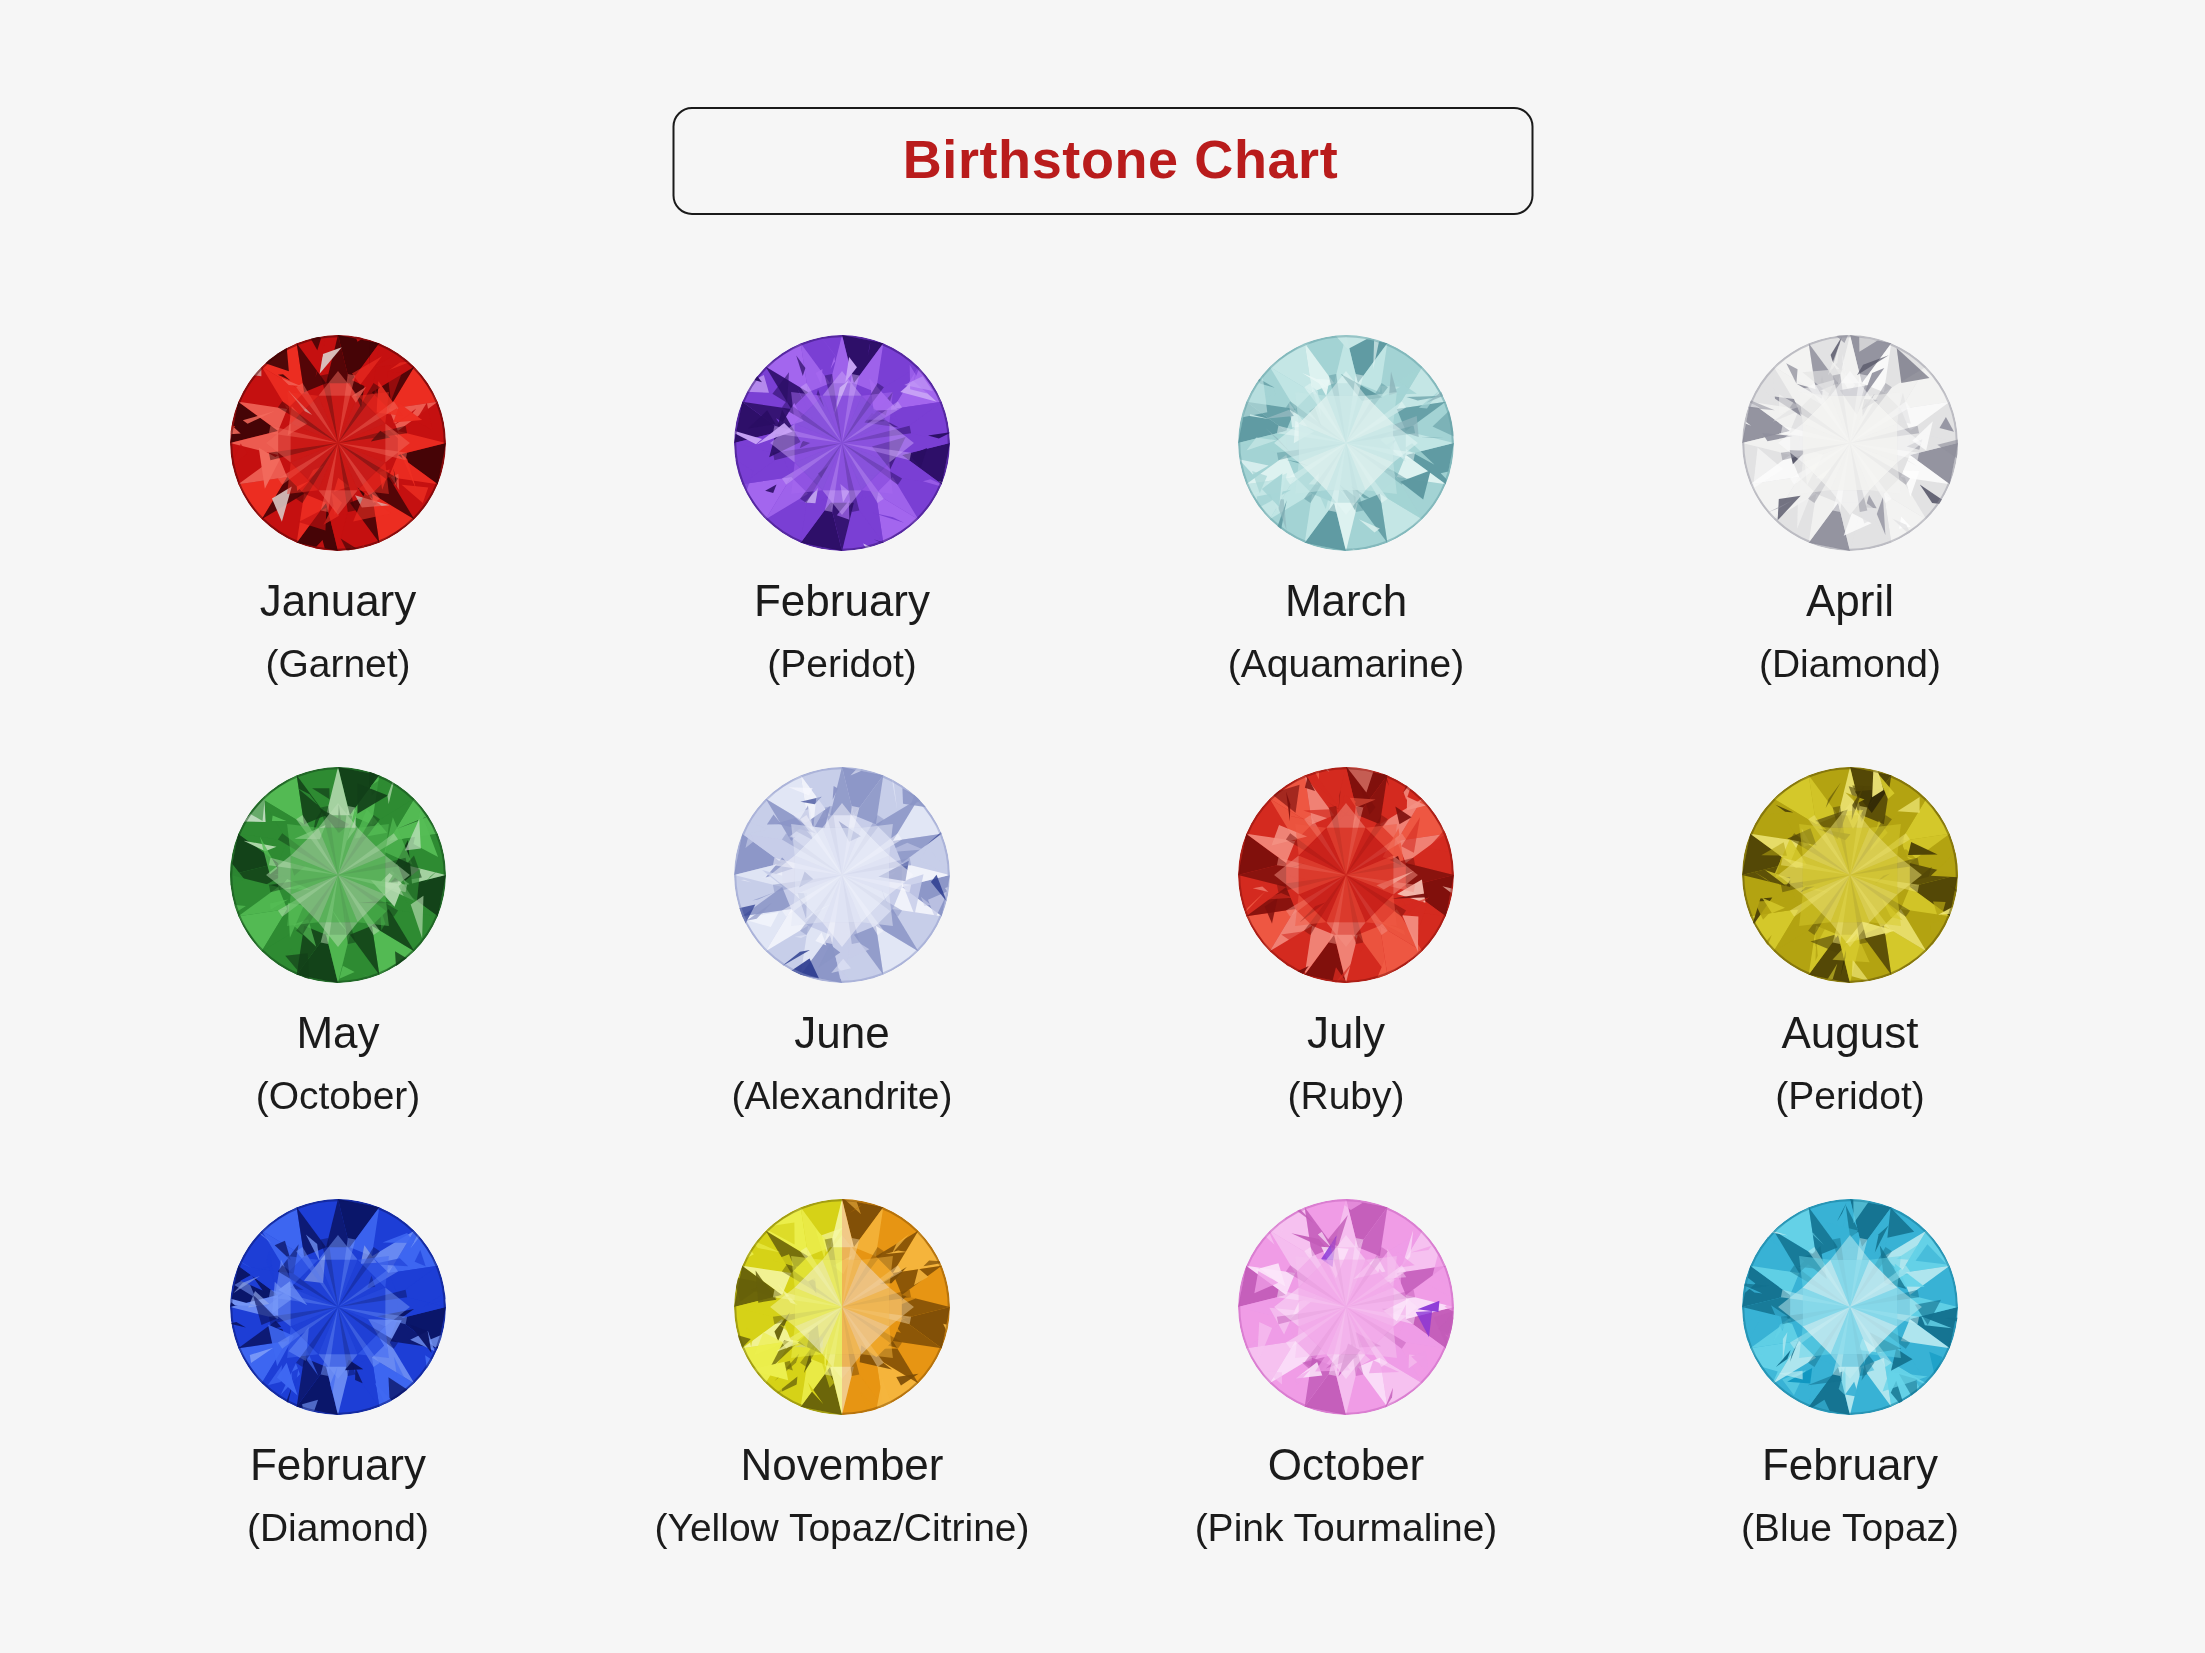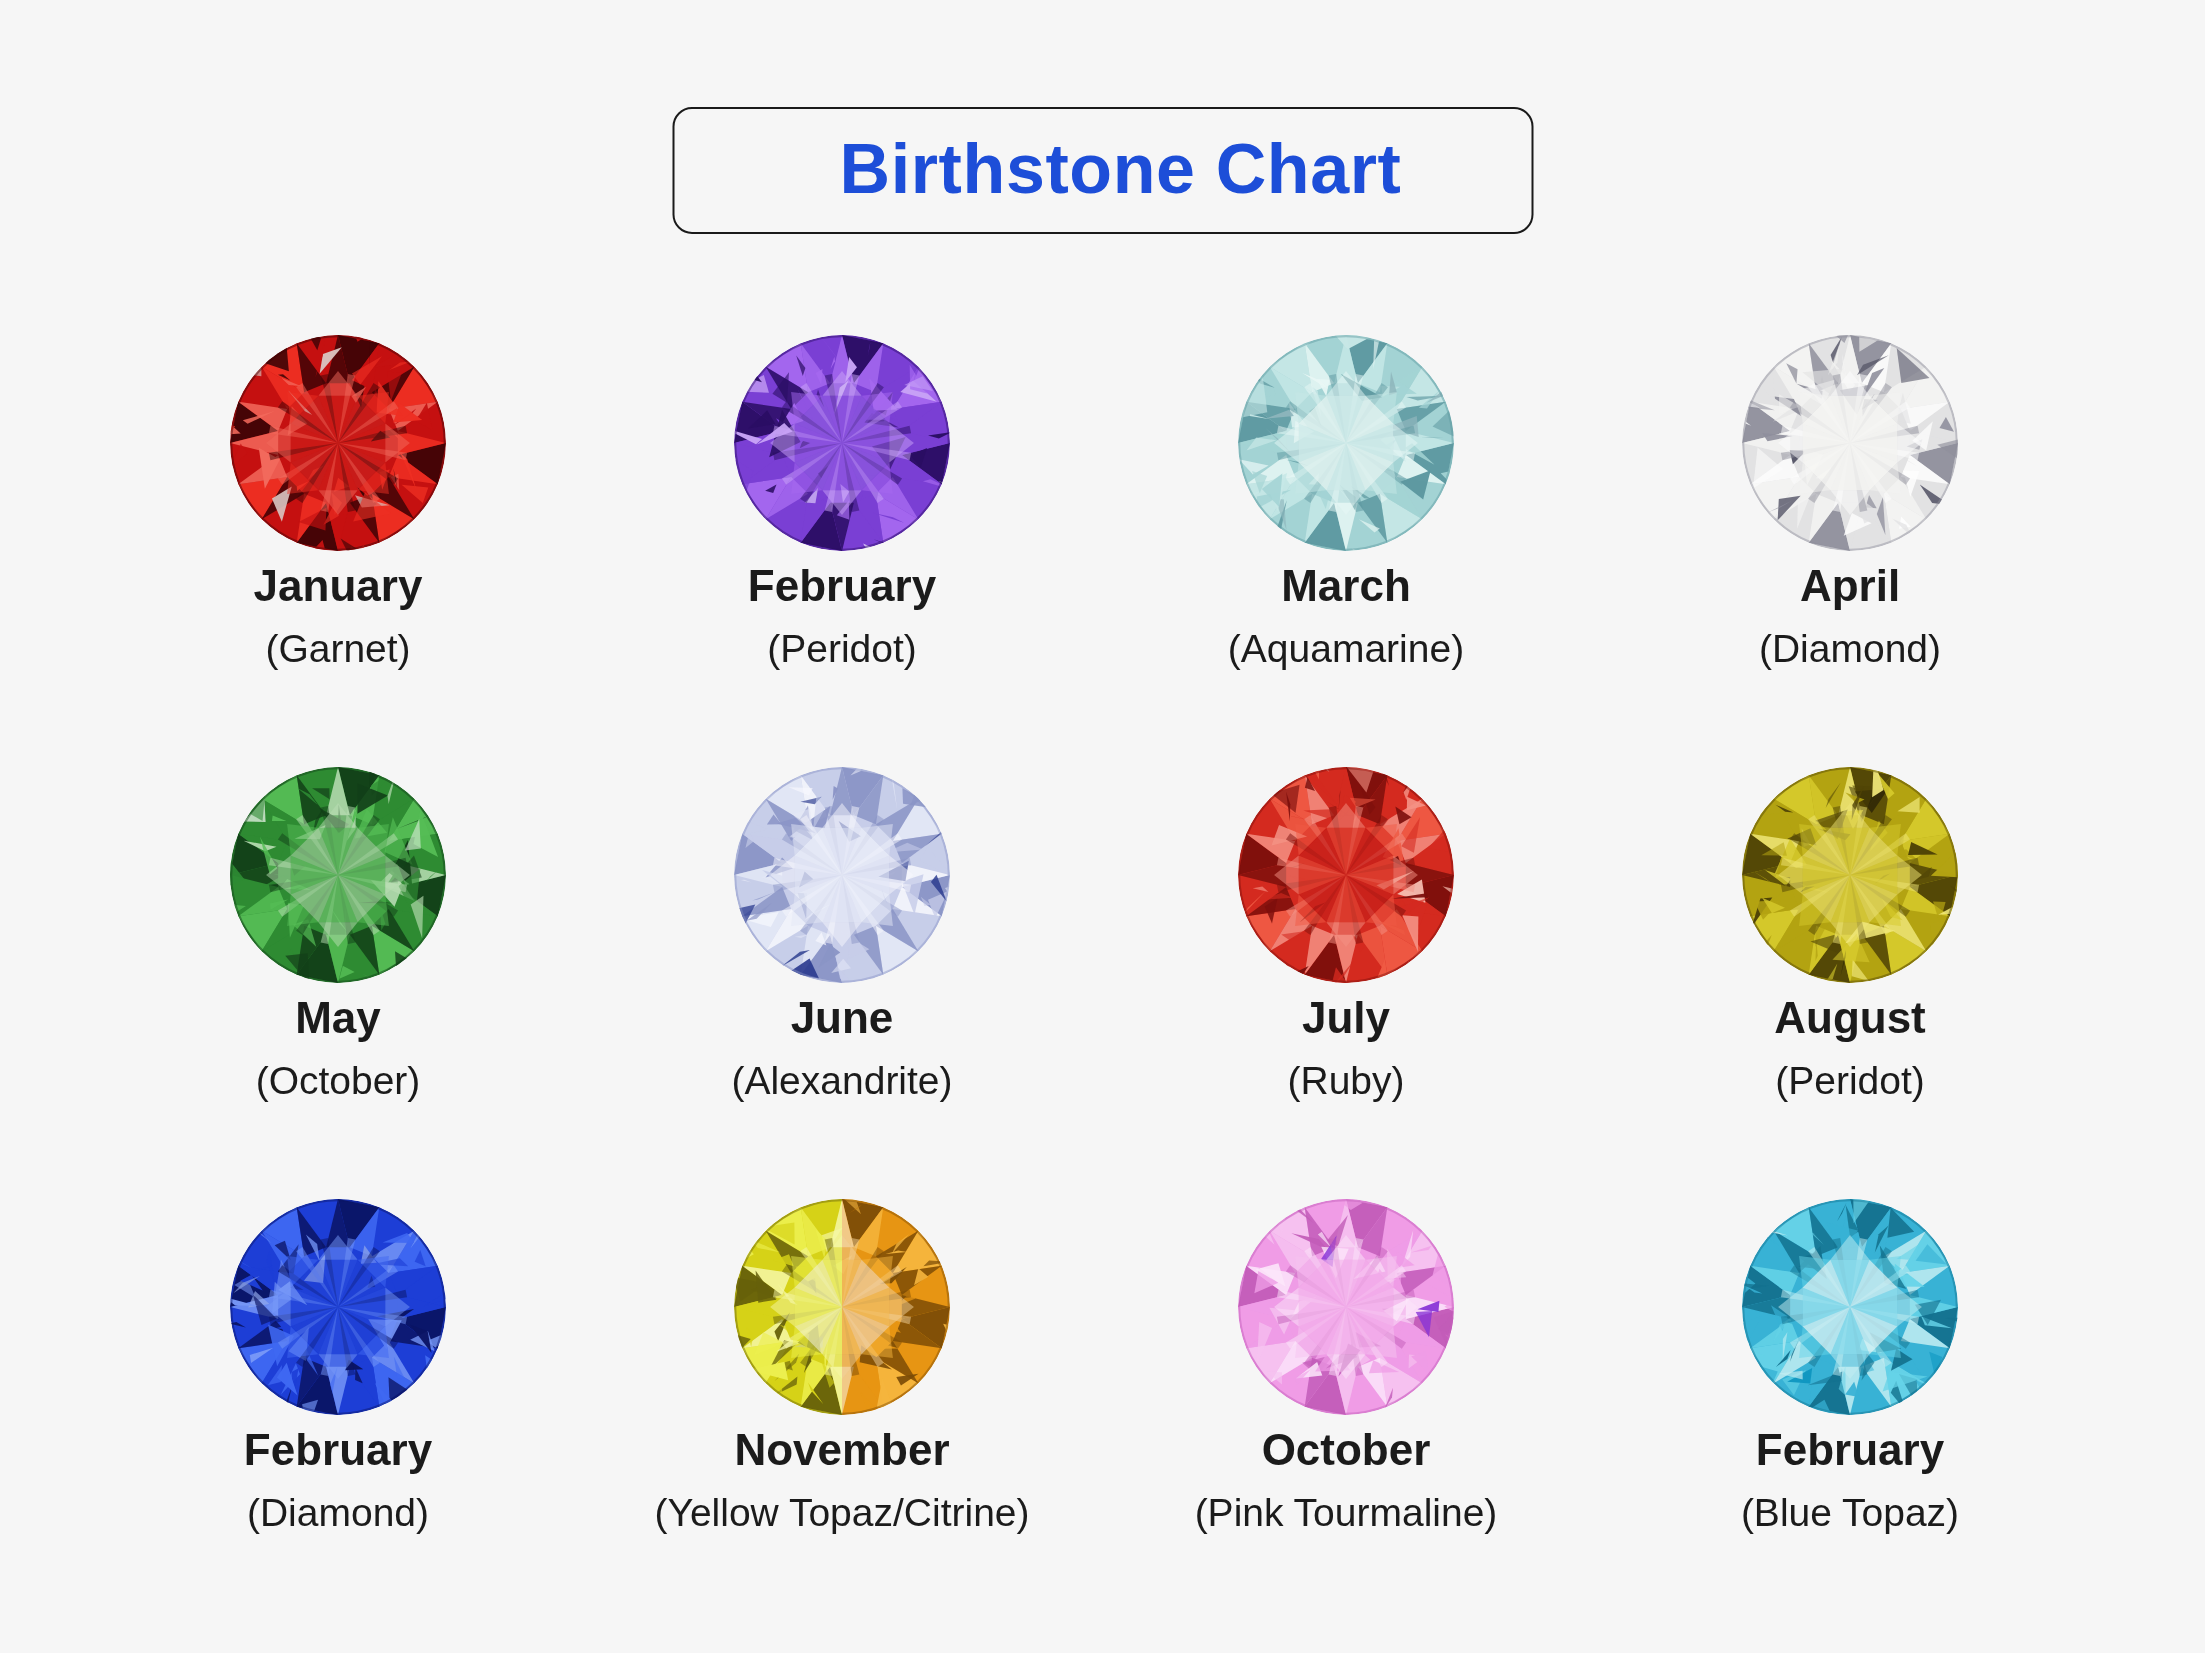--- a/index.html
+++ b/index.html
@@ -18,25 +18,25 @@
     transform:translateX(-50%);
     min-width:861px;
     box-sizing:border-box;
     border:2.9px solid #1a1a1a;
     border-radius:19.5px;
     text-align:center;
     padding:18.4px 34px 20.7px 34px;
     background:transparent;
   }
   .title-box span{
-    font-size:70px;
+    font-size:54px;
     font-weight:600;
     letter-spacing:0.6px;
     line-height:1.2;
-    color:#1d4ed8;
+    color:#b91c1c;
     white-space:nowrap;
     margin-left:36px;
   }
   .grid{
     position:absolute;
     left:86px;top:334px;
     width:2017px;
     display:grid;
     grid-template-columns:repeat(4,504px);
     grid-template-rows:repeat(3,432px);
@@ -45,23 +45,23 @@
     display:flex;
     flex-direction:column;
     align-items:center;
   }
   .gem{
     width:218px;height:218px;
     flex:0 0 auto;
   }
   .gem svg{width:100%;height:100%;display:block;}
   .month{
-    margin-top:9px;
+    margin-top:24px;
     font-size:44px;
-    font-weight:700;
+    font-weight:400;
     line-height:1.15;
     color:#1b1b1b;
     text-align:center;
     white-space:nowrap;
   }
   .stone{
     margin-top:15px;
     font-size:39px;
     font-weight:400;
     line-height:1.15;

